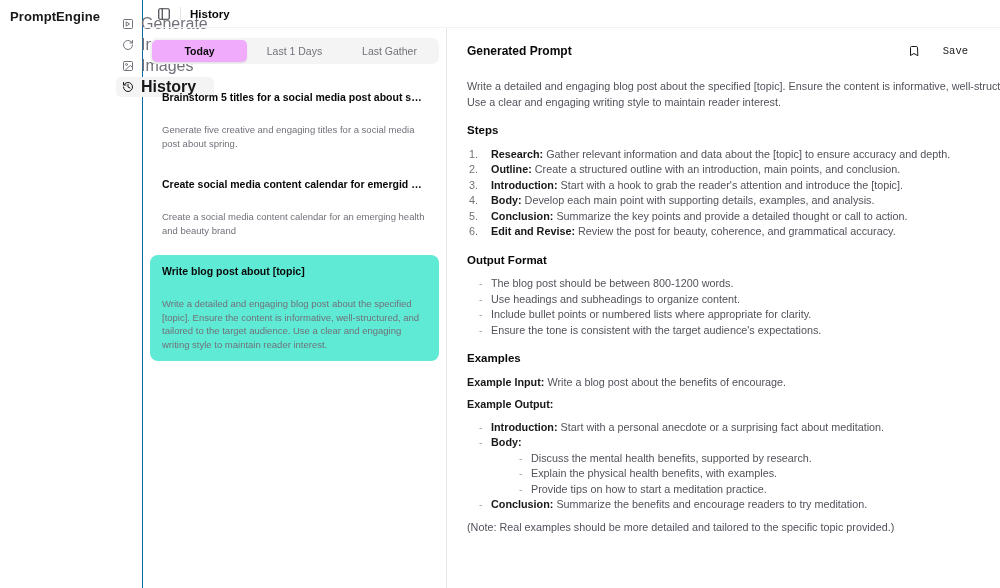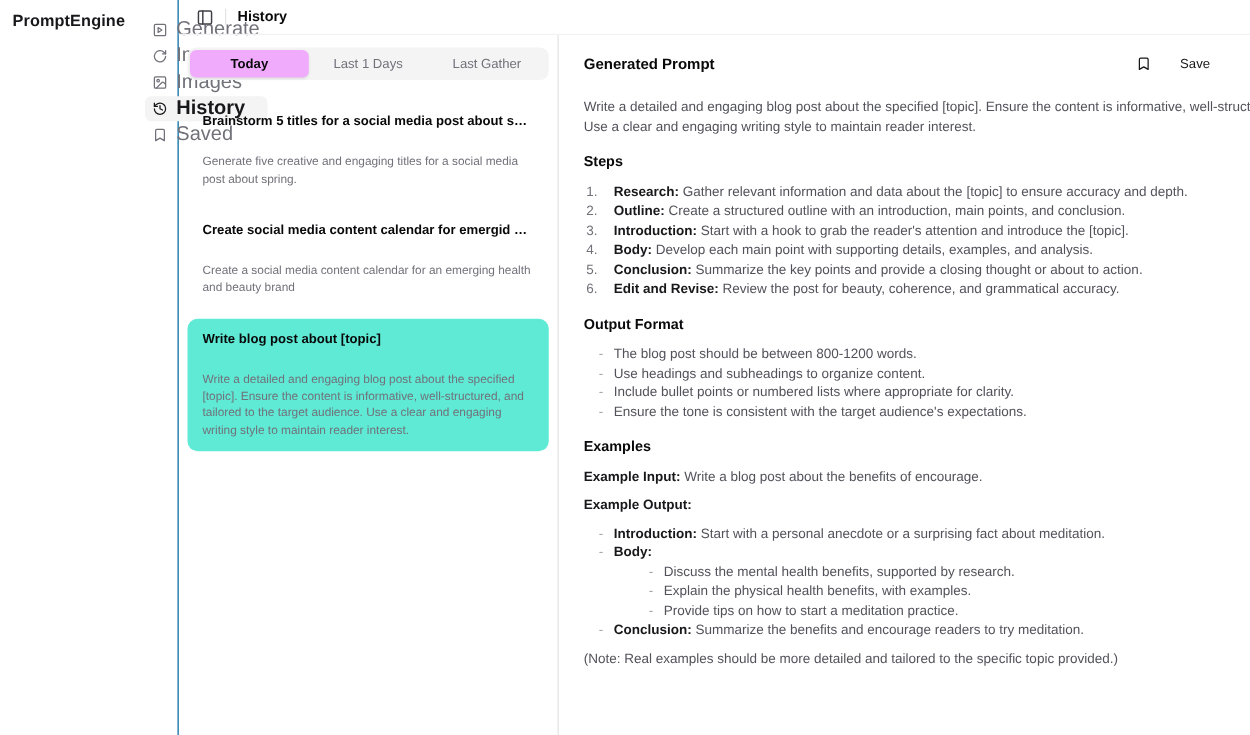--- a/index.html
+++ b/index.html
@@ -51,21 +51,21 @@
   .hist-title { font-size:10.5px; font-weight:bold; color:#09090b; white-space:nowrap;
     overflow:hidden; text-overflow:ellipsis; }
   .hist-desc { margin-top:20px; font-size:9.5px; line-height:13.5px; color:#71717a; }
 
   
   .prompt-panel { flex:1; min-width:0; overflow:hidden; padding:12px 0 0 20px; }
   .prompt-header { display:flex; align-items:center; justify-content:space-between;
     padding-right:24px; }
   .prompt-title { font-size:12px; font-weight:bold; color:#09090b; }
   .save-btn { display:flex; align-items:center; gap:23px; background:none; border:none;
-    font-family:Liberation Sans, sans-serif; font-size:10.5px; color:#18181b; cursor:pointer; padding:5px 8px;
+    font-family:Liberation Mono, monospace; font-size:10.5px; color:#18181b; cursor:pointer; padding:5px 8px;
     border-radius:6px; }
   .save-btn svg { width:12px; height:12px; }
 
   .prose { margin-top:17px; width:880px; font-size:10.8px; line-height:15.5px; color:#52525b; }
   .prose .line1 { white-space:nowrap; }
   .prose p { margin:7px 0; }
   .prose h3 { font-size:11.5px; font-weight:bold; color:#09090b; margin:13px 0 8px; }
   .prose b, .prose strong { color:#18181b; font-weight:bold; }
 
   ol.steps { list-style:none; counter-reset:step; margin:4px 0 0 0; padding-left:24px; }
@@ -108,26 +108,20 @@
           </svg>
         <span>Images</span>
       </div>
       <div class="nav-item active">
         <svg viewBox="0 0 24 24" fill="none" stroke="currentColor" stroke-width="2" stroke-linecap="round" stroke-linejoin="round">
             <path d="M3 12a9 9 0 1 0 9-9 9.75 9.75 0 0 0-6.74 2.74L3 8"></path>
             <path d="M3 3v5h5"></path>
             <path d="M12 7v5l4 2"></path>
           </svg>
         <span>History</span>
-      </div>
-      <div class="nav-item">
-        <svg viewBox="0 0 24 24" fill="none" stroke="currentColor" stroke-width="2" stroke-linecap="round" stroke-linejoin="round">
-            <path d="m19 21-7-4-7 4V5a2 2 0 0 1 2-2h10a2 2 0 0 1 2 2z"></path>
-          </svg>
-        <span>Saved</span>
       </div>
     </nav>
     <div class="sidebar-spacer"></div>
     <div class="user-row">
       <div class="avatar"></div>
       <div class="user-meta">
         <div class="user-name">Bernard Badó</div>
         <div class="user-email">bado.bernard94@gmai...</div>
       </div>
       <svg class="more-icon" viewBox="0 0 24 24" fill="currentColor">
@@ -190,21 +184,21 @@
             <span class="line1" style="display:block">Write a detailed and engaging blog post about the specified [topic]. Ensure the content is informative, well-structured, and tailored to the target audience.</span>
             <span style="display:block">Use a clear and engaging writing style to maintain reader interest.</span>
           </p>
 
           <h3>Steps</h3>
           <ol class="steps">
             <li><strong>Research:</strong> <span>Gather relevant information and data about the [topic] to ensure accuracy and depth.</span></li>
             <li><strong>Outline:</strong> <span>Create a structured outline with an introduction, main points, and conclusion.</span></li>
             <li><strong>Introduction:</strong> <span>Start with a hook to grab the reader's attention and introduce the [topic].</span></li>
             <li><strong>Body:</strong> <span>Develop each main point with supporting details, examples, and analysis.</span></li>
-            <li><strong>Conclusion:</strong> <span>Summarize the key points and provide a closing thought or about to action.</span></li>
+            <li><strong>Conclusion:</strong> <span>Summarize the key points and provide a detailed thought or call to action.</span></li>
             <li><strong>Edit and Revise:</strong> <span>Review the post for beauty, coherence, and grammatical accuracy.</span></li>
           </ol>
 
           <h3>Output Format</h3>
           <ul class="dash">
             <li>The blog post should be between 800-1200 words.</li>
             <li>Use headings and subheadings to organize content.</li>
             <li>Include bullet points or numbered lists where appropriate for clarity.</li>
             <li>Ensure the tone is consistent with the target audience's expectations.</li>
           </ul>

